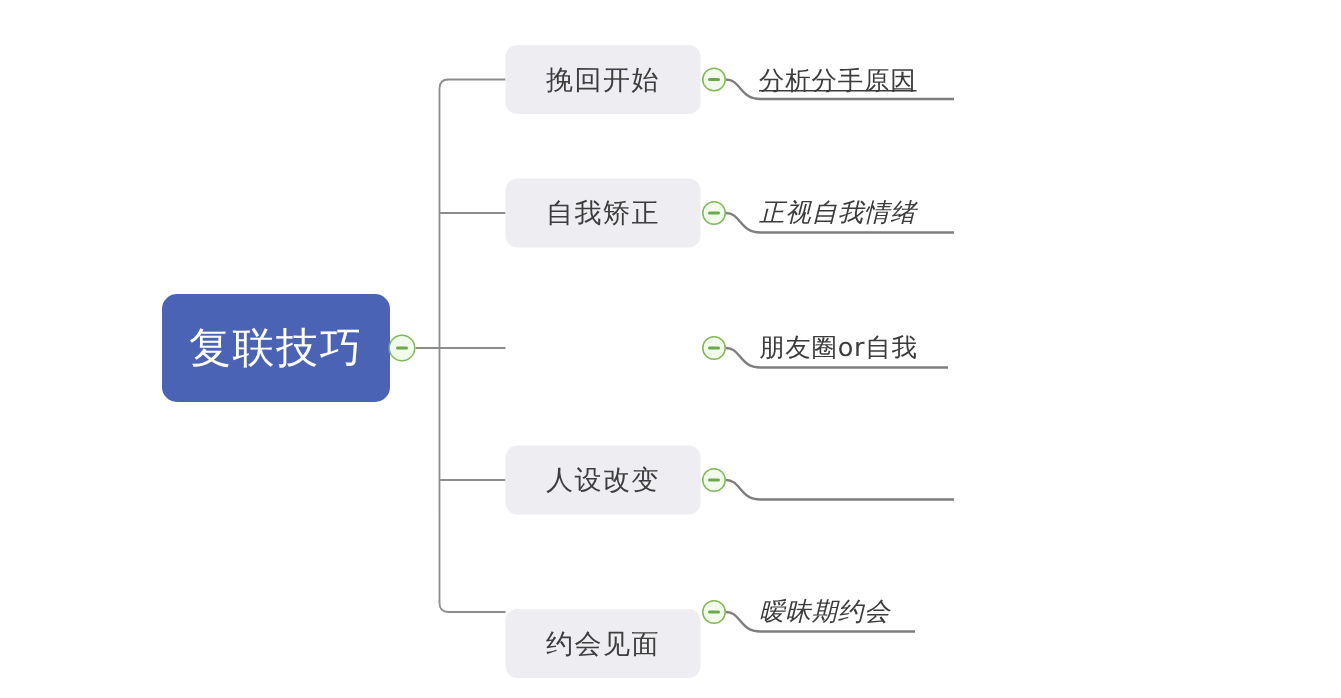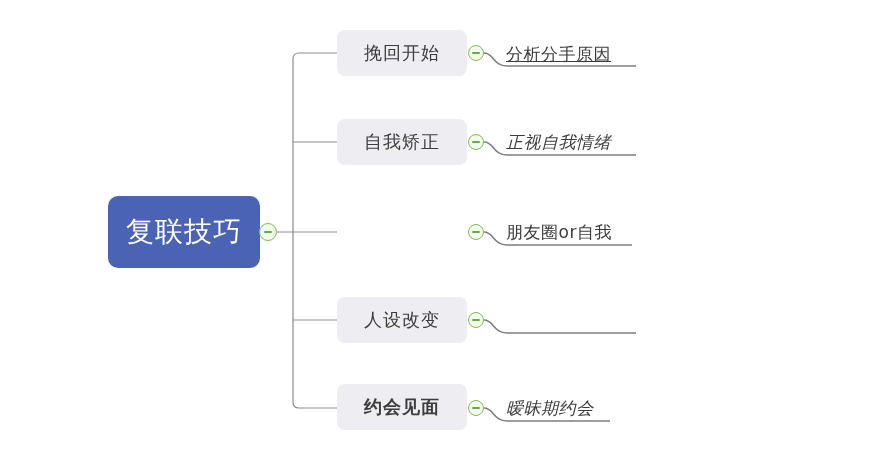--- a/index.html
+++ b/index.html
@@ -81,21 +81,21 @@
   .collapse.big   { width: 18px; height: 18px; }
   .collapse .minus {
     width: 8px; height: 2px;
     background: var(--collapse-minus);
     border-radius: 1px;
   }
   .b1 { top: 30px; }  .c1 { top: 45px; }  .l1 { top: 44px; text-decoration: underline; }
   .b2 { top: 119px; } .c2 { top: 134px; } .l2 { top: 132px; font-style: italic; }
   .b3 { top: 209px; } .c3 { top: 224px; } .l3 { top: 222px; }
   .b4 { top: 297px; } .c4 { top: 312px; } .l4 { top: 310px; }
-  .b5 { top: 384px; font-weight: bold; } .c5 { top: 400px; } .l5 { top: 398px; font-style: italic; }
+  .b5 { top: 406px; } .c5 { top: 400px; } .l5 { top: 398px; font-style: italic; }
 </style>
 </head>
 <body>
 
 <div id="canvas">
 
   <svg id="connectors" viewBox="0 0 894 465" xmlns="http://www.w3.org/2000/svg">
 
     <path class="trunk" d="M337 53 H299 Q293 53 293 59 V402 Q293 408 299 408 H337"></path>
 

